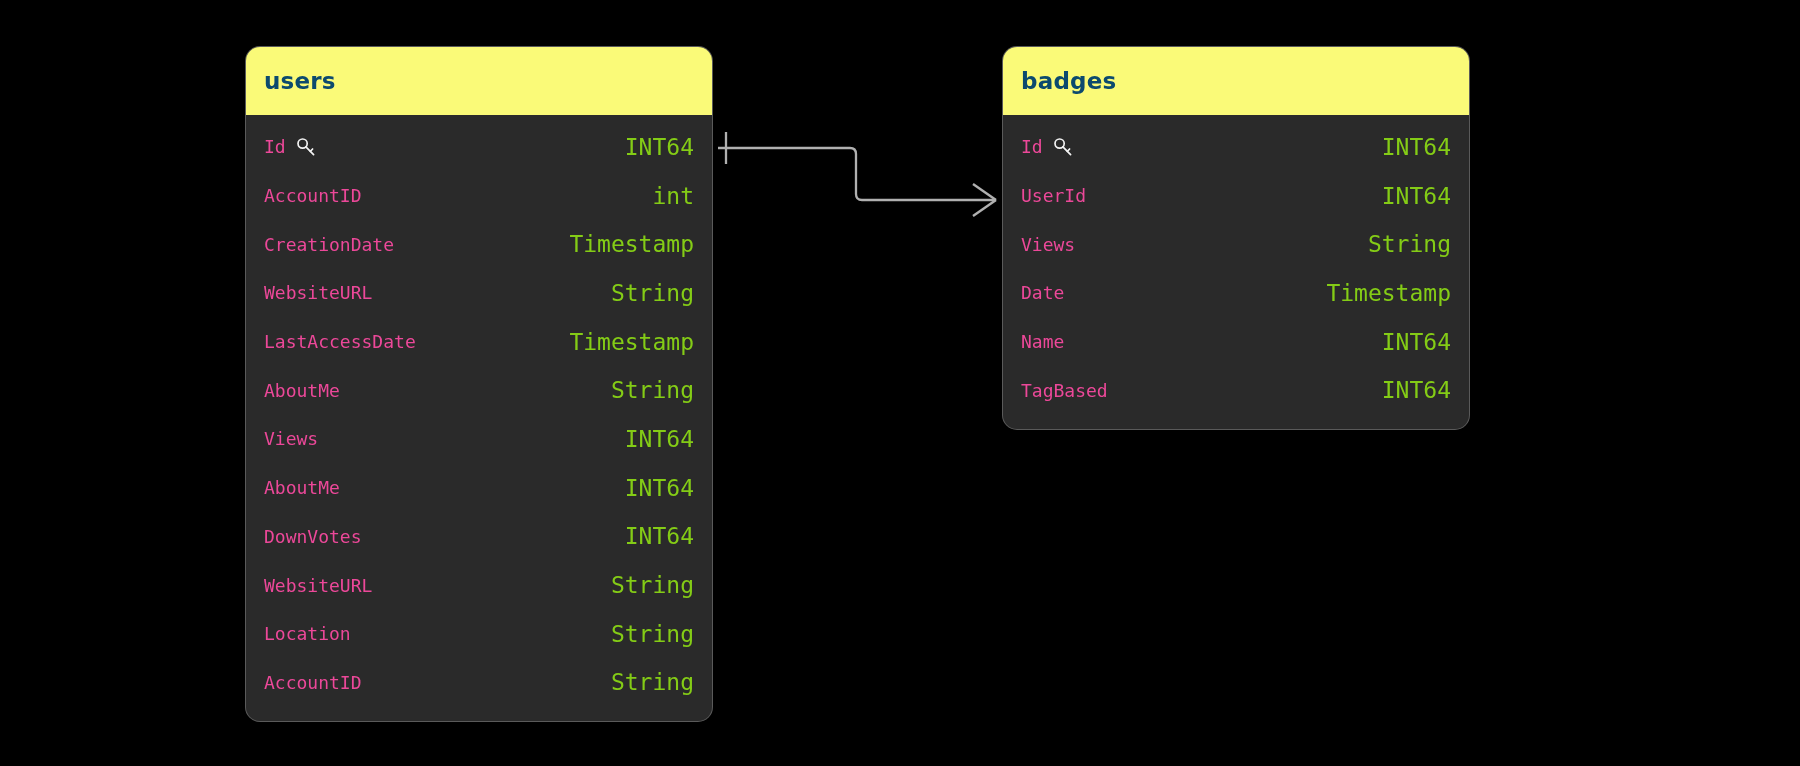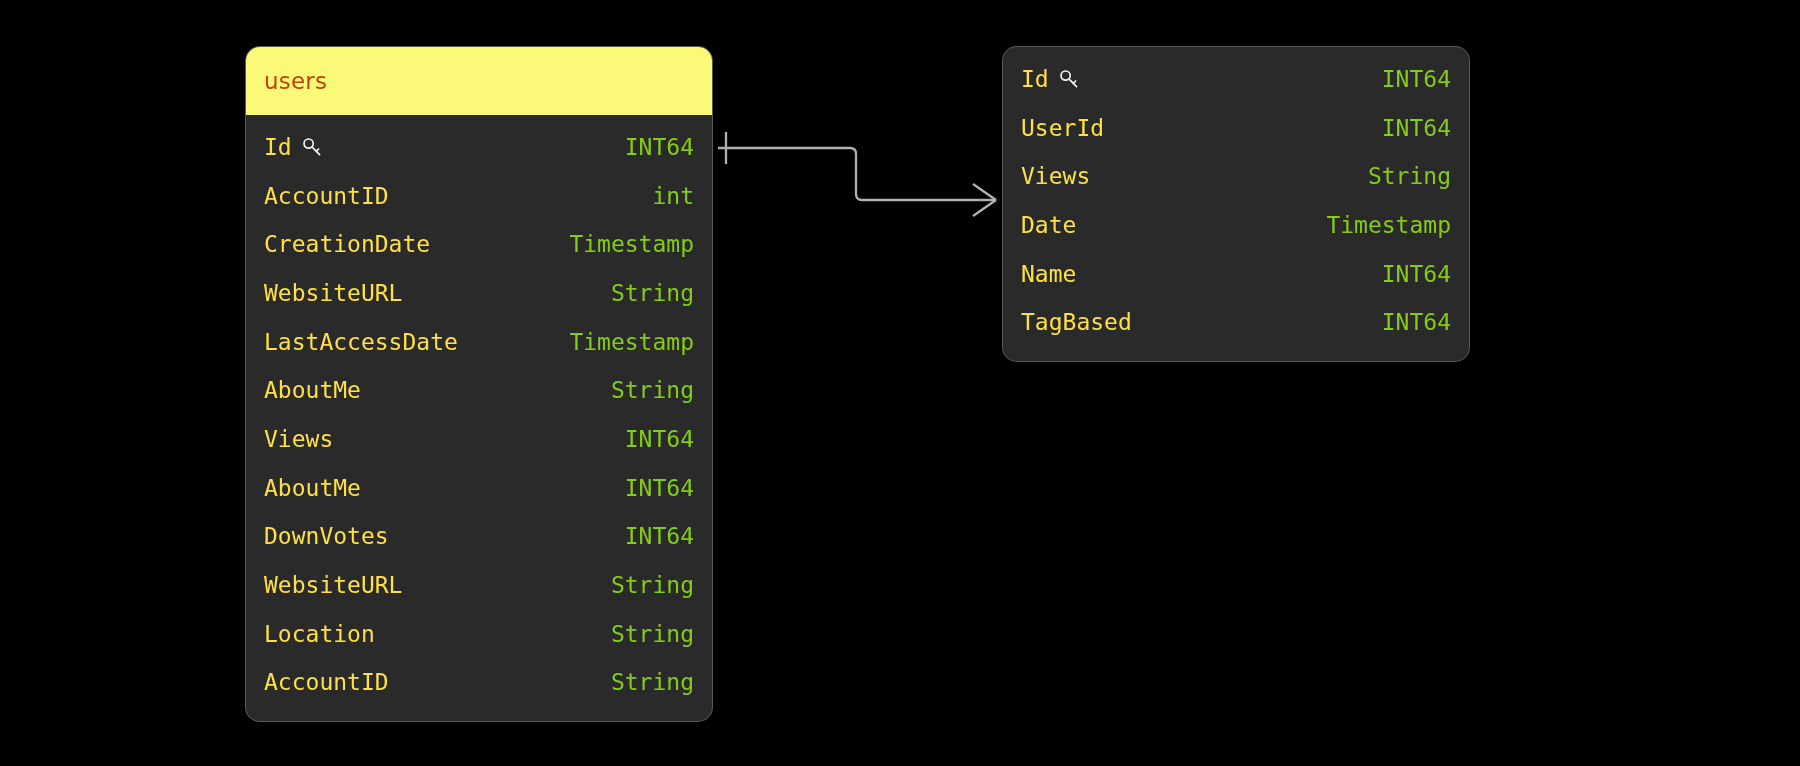--- a/index.html
+++ b/index.html
@@ -28,23 +28,23 @@
     position: absolute;
     border-radius: 14px;
     background: #2a2a2a;
     box-shadow: 0 0 0 1px #5a5a5a;
     overflow: hidden;
     box-sizing: border-box;
   }
 
   .entity-header {
     background: #fafa78;
-    color: #c2410c;
+    color: #0c4a6e;
     font-family: "DejaVu Sans", "Liberation Sans", sans-serif;
-    font-weight: normal;
+    font-weight: bold;
     font-size: 23px;
     line-height: 1;
     padding: 23px 8px 22px 18px;
     letter-spacing: 0.2px;
     box-sizing: border-box;
   }
 
   .entity-body {
     padding: 8px 0 14px 0;
     box-sizing: border-box;
@@ -56,22 +56,22 @@
     justify-content: space-between;
     padding: 0 18px;
     height: 48.7px;
     box-sizing: border-box;
   }
 
   .field-name {
     display: flex;
     align-items: center;
     gap: 9px;
-    color: #fde047;
-    font-size: 23px;
+    color: #ec4899;
+    font-size: 18px;
     line-height: 1;
     white-space: nowrap;
   }
 
   .field-type {
     color: #84cc16;
     font-size: 23px;
     line-height: 1;
     white-space: nowrap;
   }
@@ -193,20 +193,21 @@
         <span class="field-name">
           <span>AccountID</span>
         </span>
         <span class="field-type">String</span>
       </div>
 
     </div>
   </div>
 
   <div class="entity" id="entity-badges" style="left:1003px; top:47px; width:466px;">
+    <div class="entity-header">badges</div>
     <div class="entity-body">
 
       <div class="field-row">
         <span class="field-name">
           <span>Id</span>
           <span class="key-icon">
             <svg width="22" height="22" viewBox="0 0 22 22" fill="none">
               <circle cx="7.6" cy="7.6" r="4.6" stroke="#f2f2f2" stroke-width="1.7"></circle>
               <path d="M10.9 10.9 L18.6 18.6" stroke="#f2f2f2" stroke-width="1.7" stroke-linecap="round"></path>
               <path d="M15.3 15.3 L17.6 13.0" stroke="#f2f2f2" stroke-width="1.7" stroke-linecap="round"></path>

